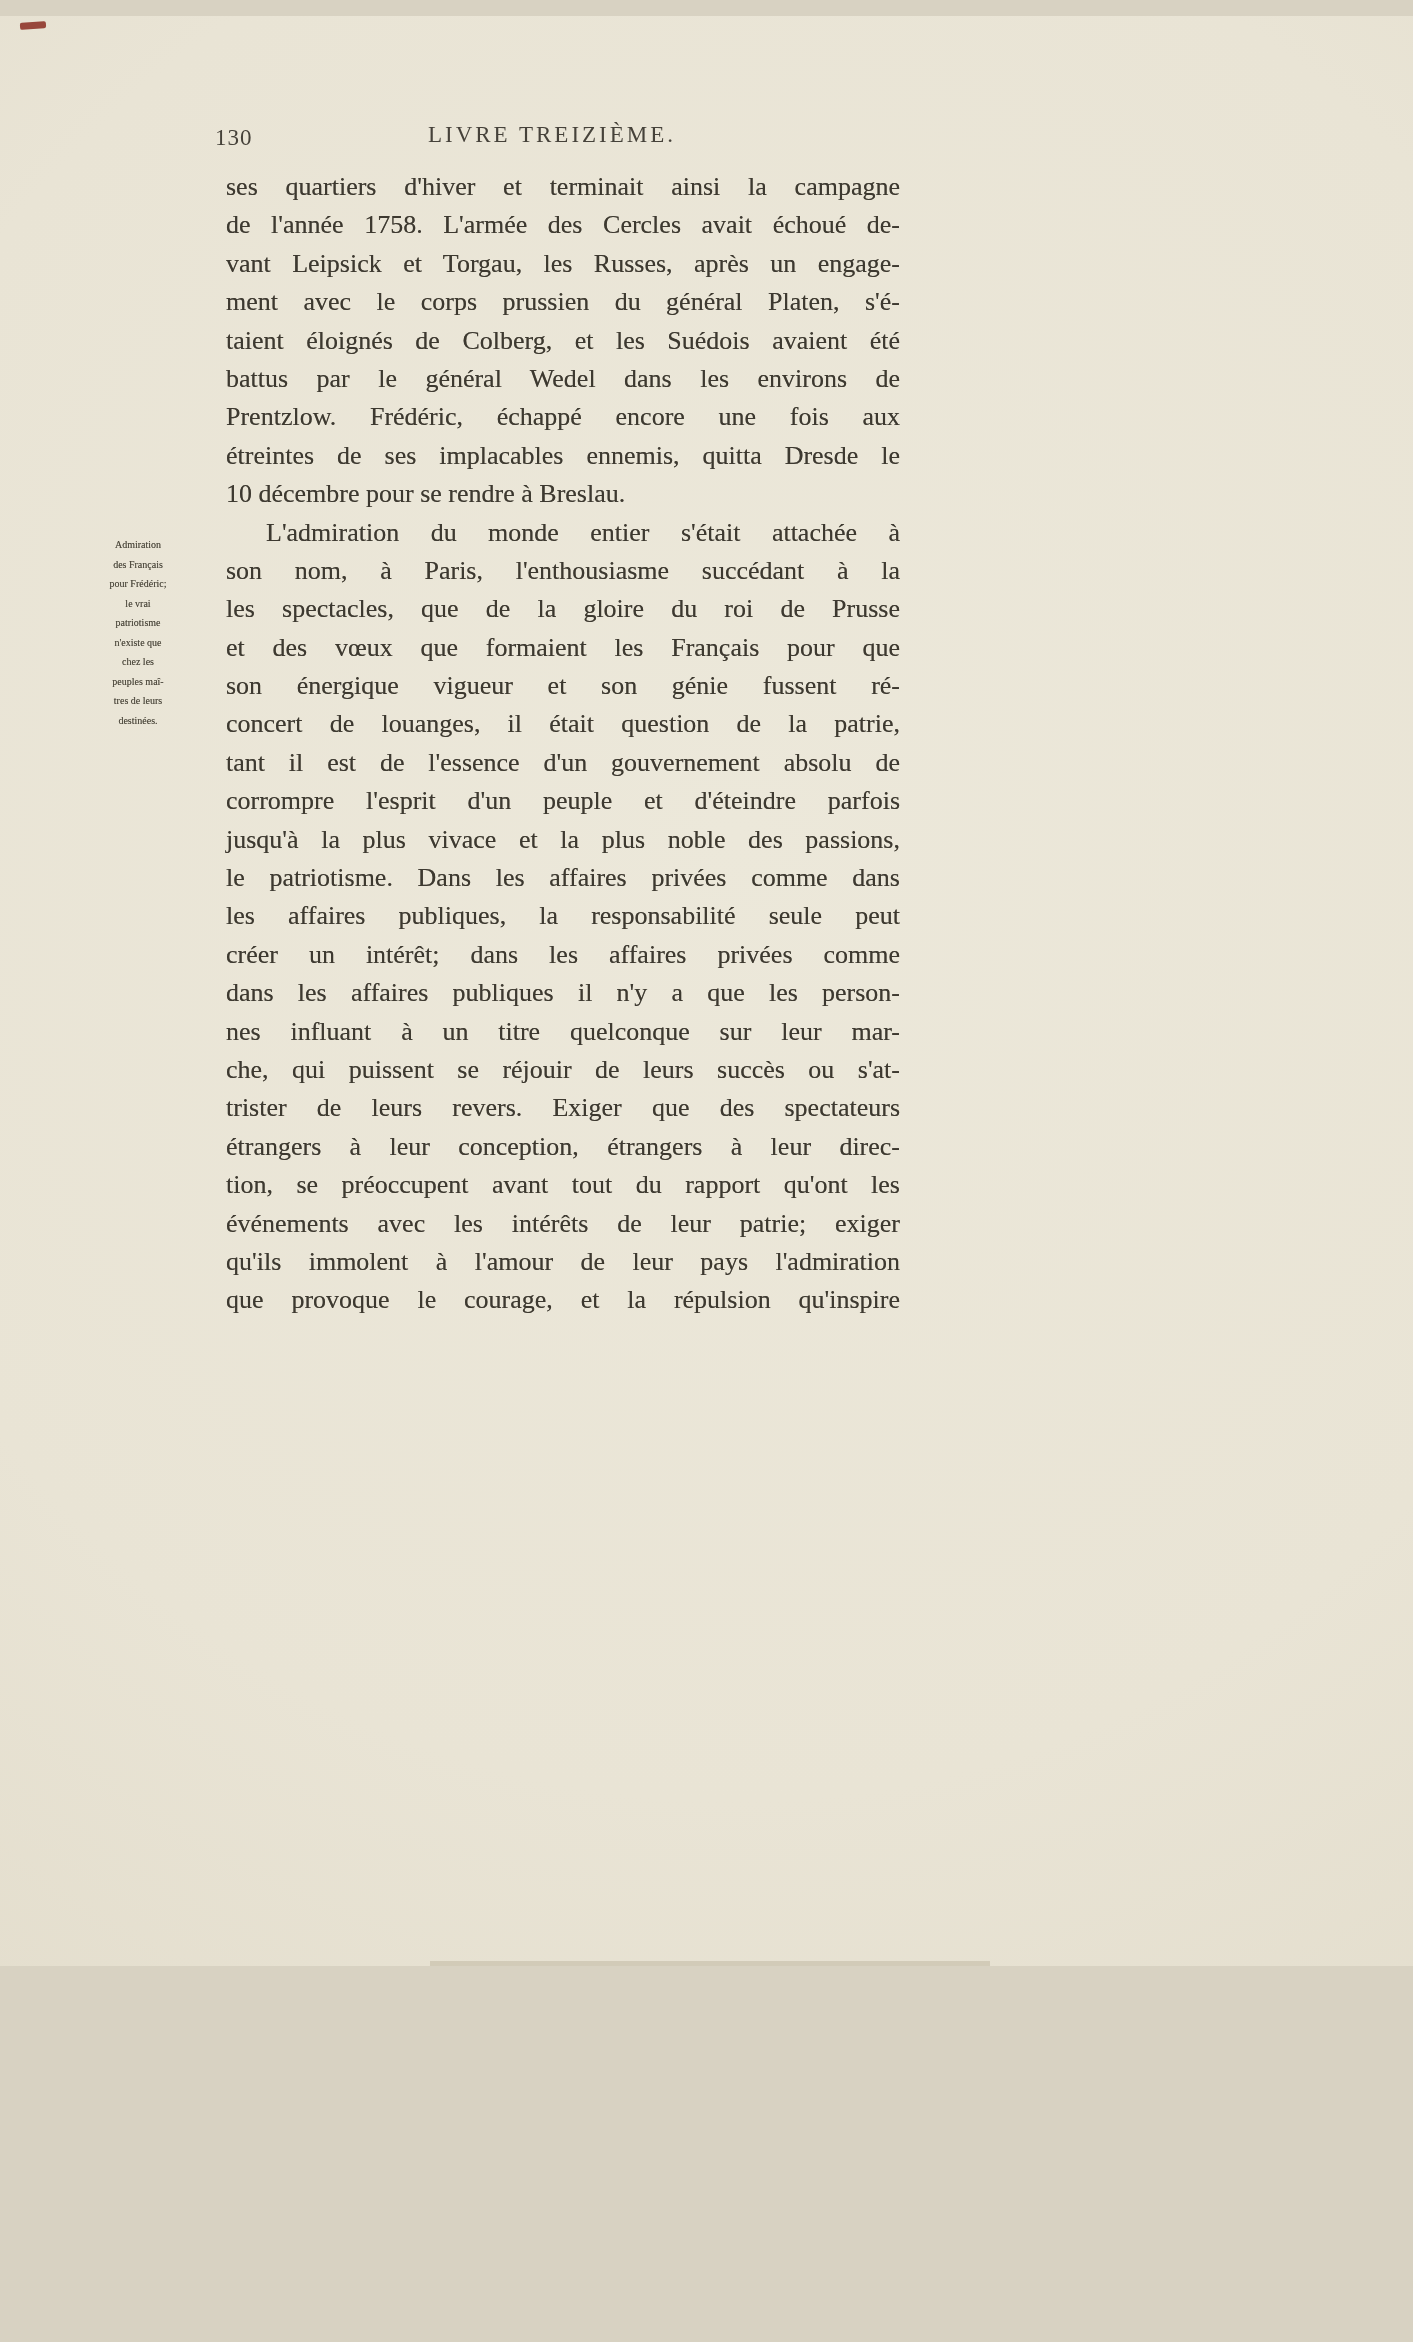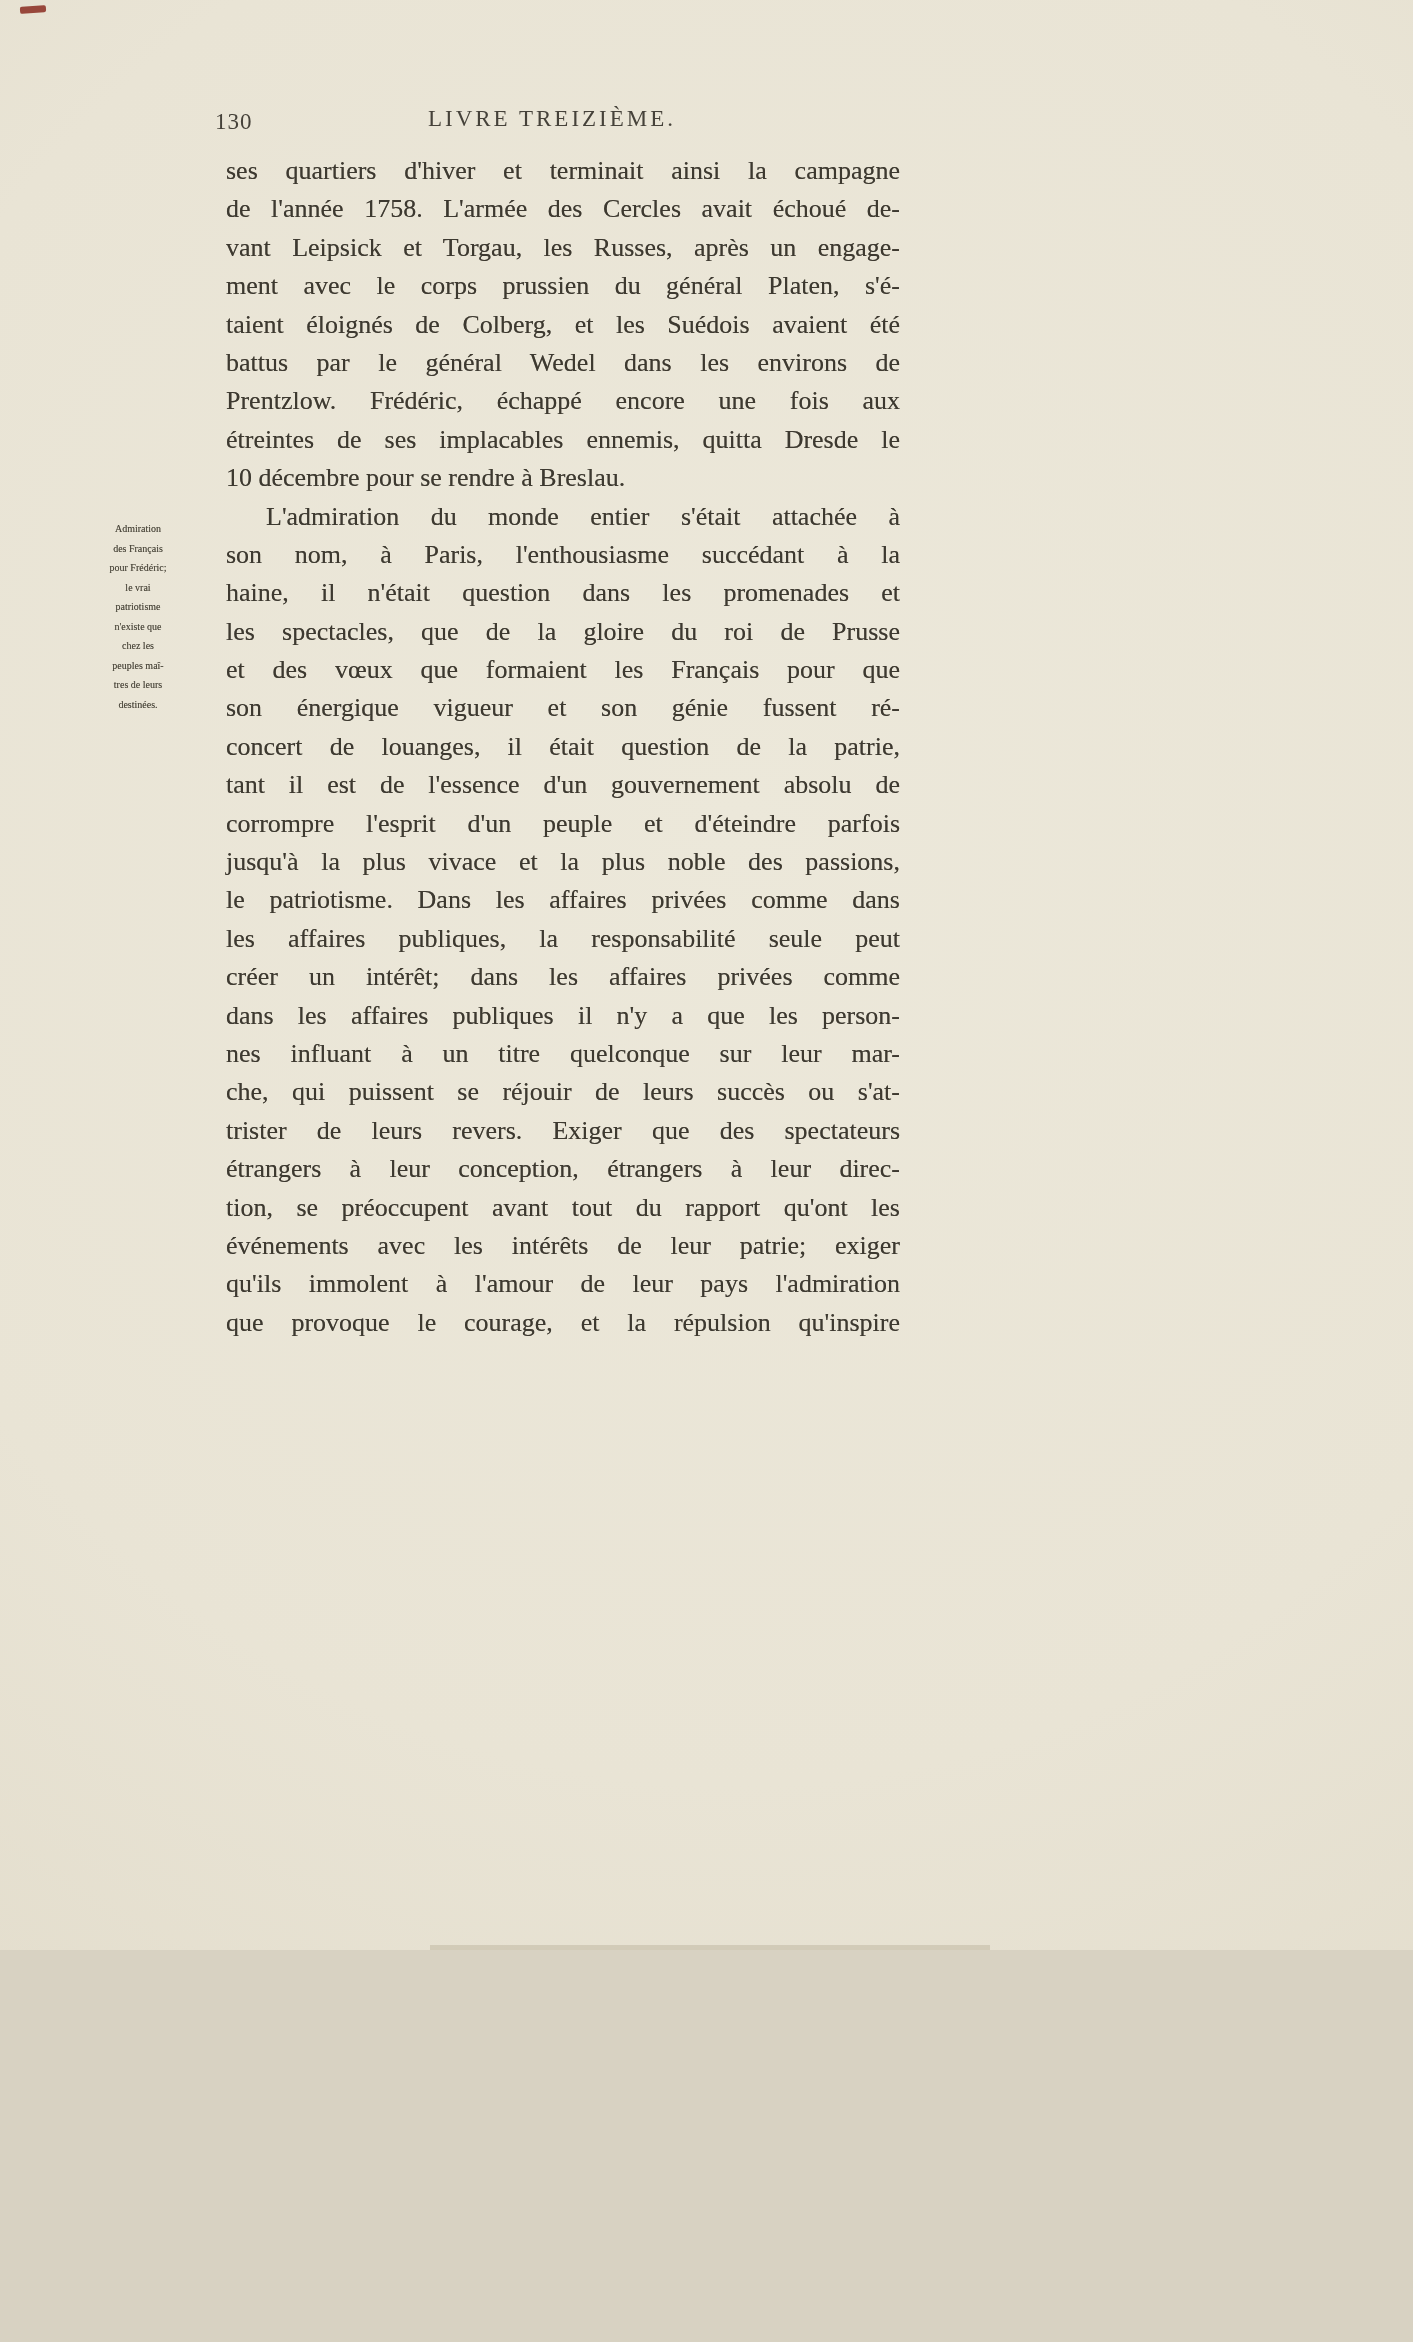--- a/index.html
+++ b/index.html
@@ -4,21 +4,21 @@
 <style>
   html, body {
     margin: 0;
     padding: 0;
     background: #d8d2c2;
   }
   .page {
     position: relative;
     width: 1413px;
     height: 1950px;
-    margin: 0 auto;
+    margin: 16px auto;
     background:
       radial-gradient(ellipse 120% 90% at 52% 42%, #ece8da 0%, #e9e4d5 55%, #e2dccb 88%, #d9d3bf 100%);
     overflow: hidden;
     font-family: "Liberation Serif", "DejaVu Serif", serif;
     color: #3d3930;
   }
   
   .artifact-top {
     position: absolute;
     left: 20px; top: 6px;
@@ -136,21 +136,20 @@
         <div class="line">ment avec le corps prussien du général Platen, s'é-</div>
         <div class="line">taient éloignés de Colberg, et les Suédois avaient été</div>
         <div class="line">battus par le général Wedel dans les environs de</div>
         <div class="line">Prentzlow. Frédéric, échappé encore une fois aux</div>
         <div class="line">étreintes de ses implacables ennemis, quitta Dresde le</div>
         <div class="line">10 décembre pour se rendre à Breslau.</div>
       </div>
     <div class="para2">
         <div class="line">L'admiration du monde entier s'était attachée à</div>
         <div class="line">son nom, à Paris, l'enthousiasme succédant à la</div>
-        <div class="line">haine, il n'était question dans les promenades et</div>
         <div class="line">les spectacles, que de la gloire du roi de Prusse</div>
         <div class="line">et des vœux que formaient les Français pour que</div>
         <div class="line">son énergique vigueur et son génie fussent ré-</div>
         <div class="line">concert de louanges, il était question de la patrie,</div>
         <div class="line">tant il est de l'essence d'un gouvernement absolu de</div>
         <div class="line">corrompre l'esprit d'un peuple et d'éteindre parfois</div>
         <div class="line">jusqu'à la plus vivace et la plus noble des passions,</div>
         <div class="line">le patriotisme. Dans les affaires privées comme dans</div>
         <div class="line">les affaires publiques, la responsabilité seule peut</div>
         <div class="line">créer un intérêt; dans les affaires privées comme</div>

